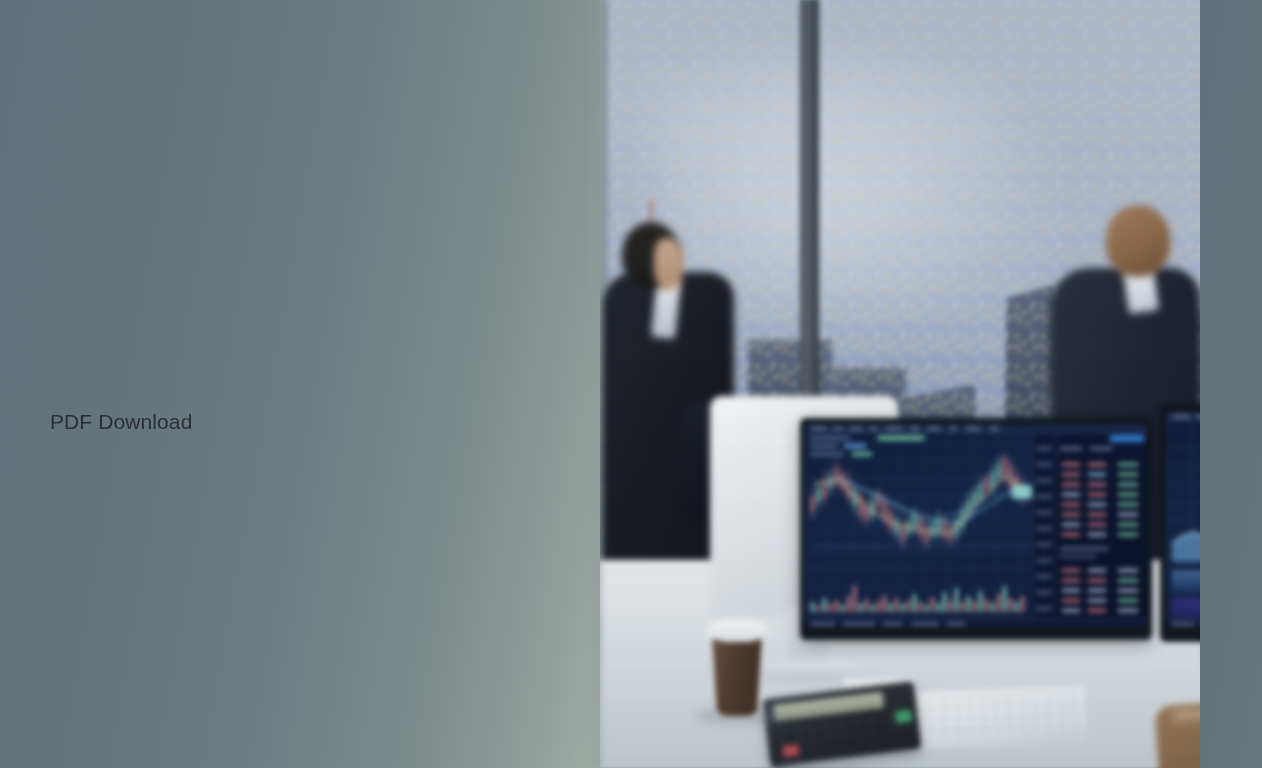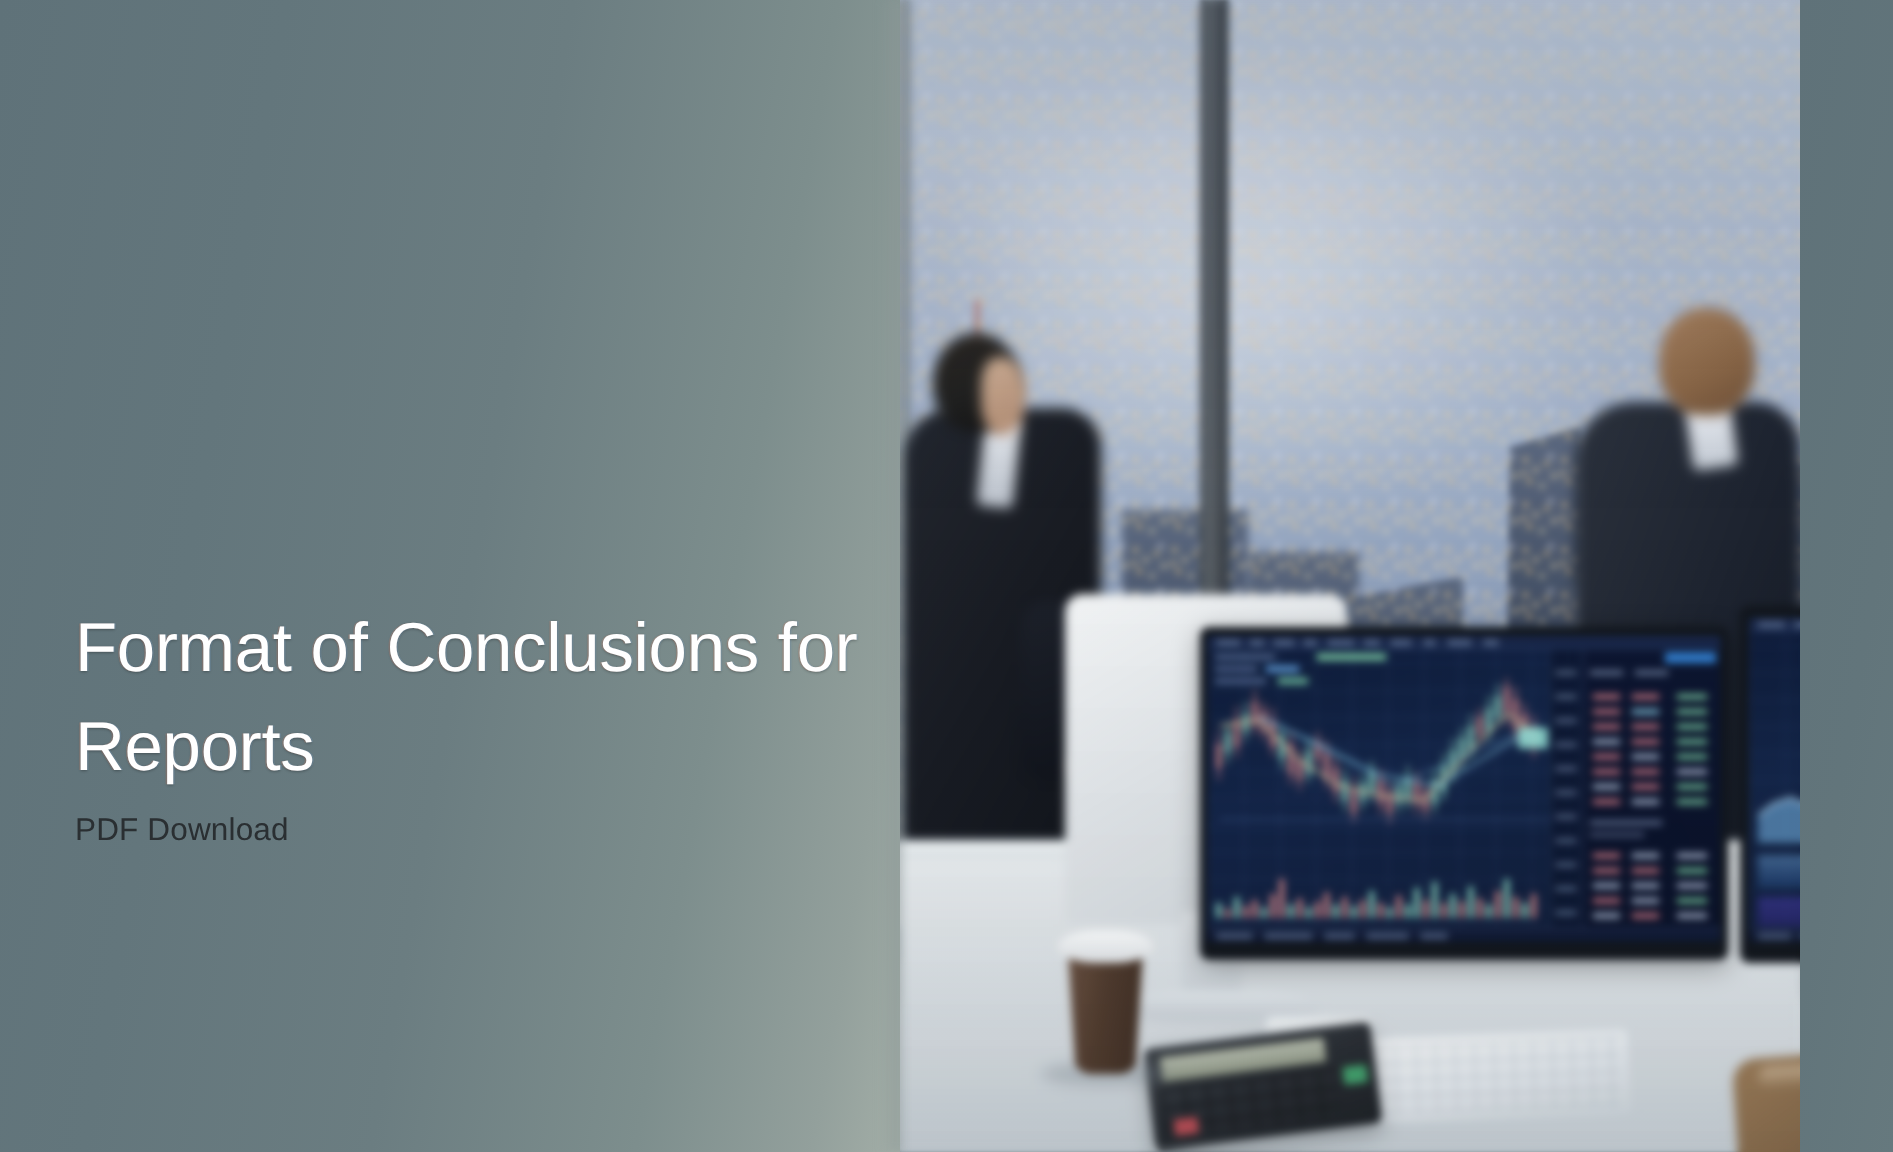--- a/index.html
+++ b/index.html
@@ -803,17 +803,16 @@
     <div class="chair-hl"></div>
 
     <div class="photo-blur"></div>
     <div class="photo-tone"></div>
   </div>
 
   <div class="panel-left"></div>
   <div class="panel-right"></div>
 
   <div class="textblock">
-    <div class="doc-title">Format of Conclusions for Reports</div>
     <div class="doc-meta">PDF Download</div>
   </div>
 
 </div>
 
 </body></html>

